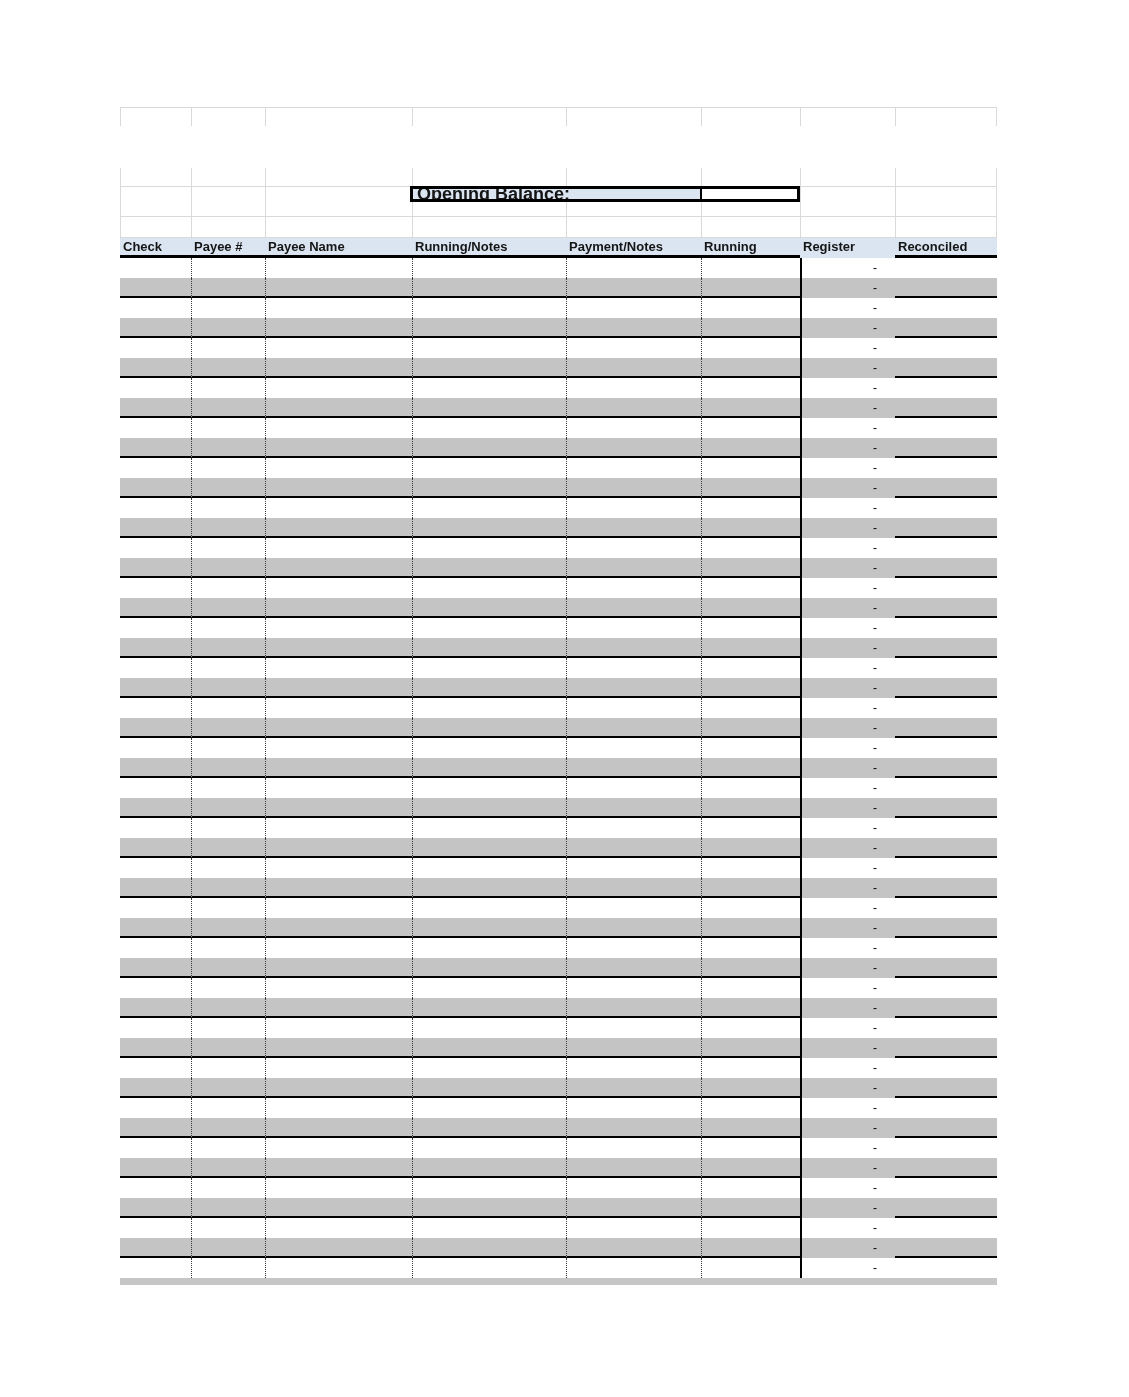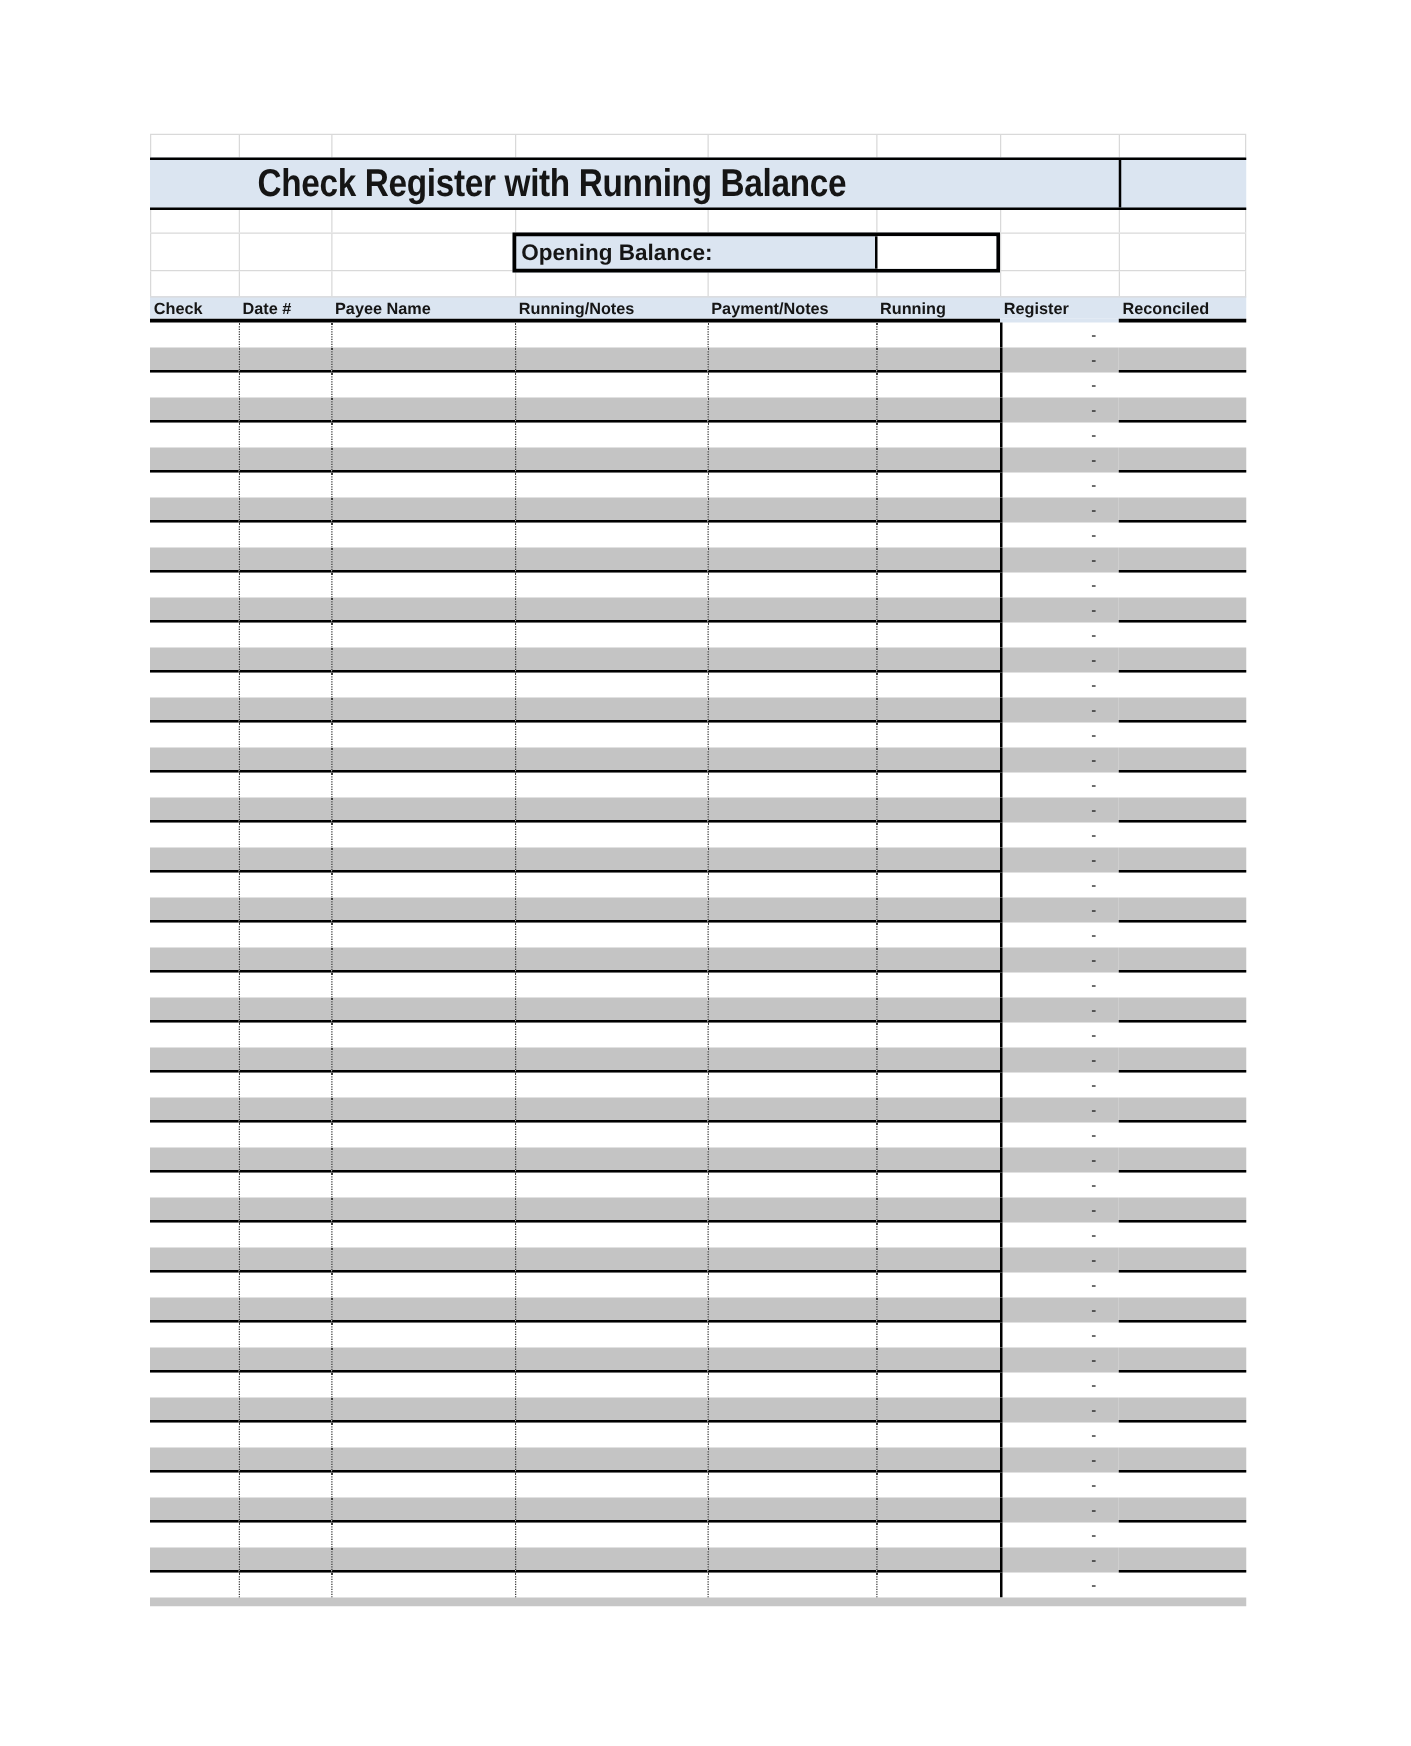--- a/index.html
+++ b/index.html
@@ -28,21 +28,21 @@
   .banner-main{width:775px;display:flex;align-items:center;padding-left:86px;box-sizing:border-box;}
   .banner-side{flex:1;border-left:2px solid var(--black);box-sizing:border-box;}
   .title-text{
     font-size:31px;font-weight:bold;color:var(--text);
     white-space:nowrap;letter-spacing:-0.3px;
     transform:scaleX(0.86);transform-origin:left center;
   }
 
   
   .ob{
-    position:absolute;left:410px;top:186px;width:390px;height:32px;
+    position:absolute;left:410px;top:186px;width:390px;height:16px;
     box-sizing:border-box;border:3px solid var(--black);
     display:flex;background:var(--blue);z-index:3;text-align:right;
   }
   .ob-label{
     width:287px;box-sizing:border-box;display:flex;align-items:center;
     padding-left:4px;font-weight:bold;font-size:18px;color:var(--text);
     white-space:nowrap;overflow:hidden;
   }
   .ob-value{flex:1;background:#fff;border-left:2px solid var(--black);box-sizing:border-box;}
 
@@ -126,35 +126,29 @@
       <span class="vline" style="left: 71px;"></span>
       <span class="vline" style="left: 145px;"></span>
       <span class="vline" style="left: 292px;"></span>
       <span class="vline" style="left: 446px;"></span>
       <span class="vline" style="left: 581px;"></span>
       <span class="vline" style="left: 680px;"></span>
       <span class="vline" style="left: 775px;"></span>
       <span class="vline" style="left: 876px;"></span>
     </div>
 
-  <div class="banner">
-    <div class="banner-main">
-      <span class="title-text">Check Register with Running Balance</span>
-    </div>
-    <div class="banner-side"></div>
-  </div>
 
   <div class="ob">
     <div class="ob-label">Opening Balance:</div>
     <div class="ob-value"></div>
   </div>
 
   <div class="thead">
     <div class="hcell w0">Check</div>
-    <div class="hcell w1">Date #</div>
+    <div class="hcell w1">Payee #</div>
     <div class="hcell w2">Payee Name</div>
     <div class="hcell w3">Running/Notes</div>
     <div class="hcell w4">Payment/Notes</div>
     <div class="hcell w5">Running</div>
     <div class="hcell w6">Register</div>
     <div class="hcell w7">Reconciled</div>
   </div>
   <div class="hborder">
     <div class="hb-left"></div>
     <div class="hb-mid"></div>

